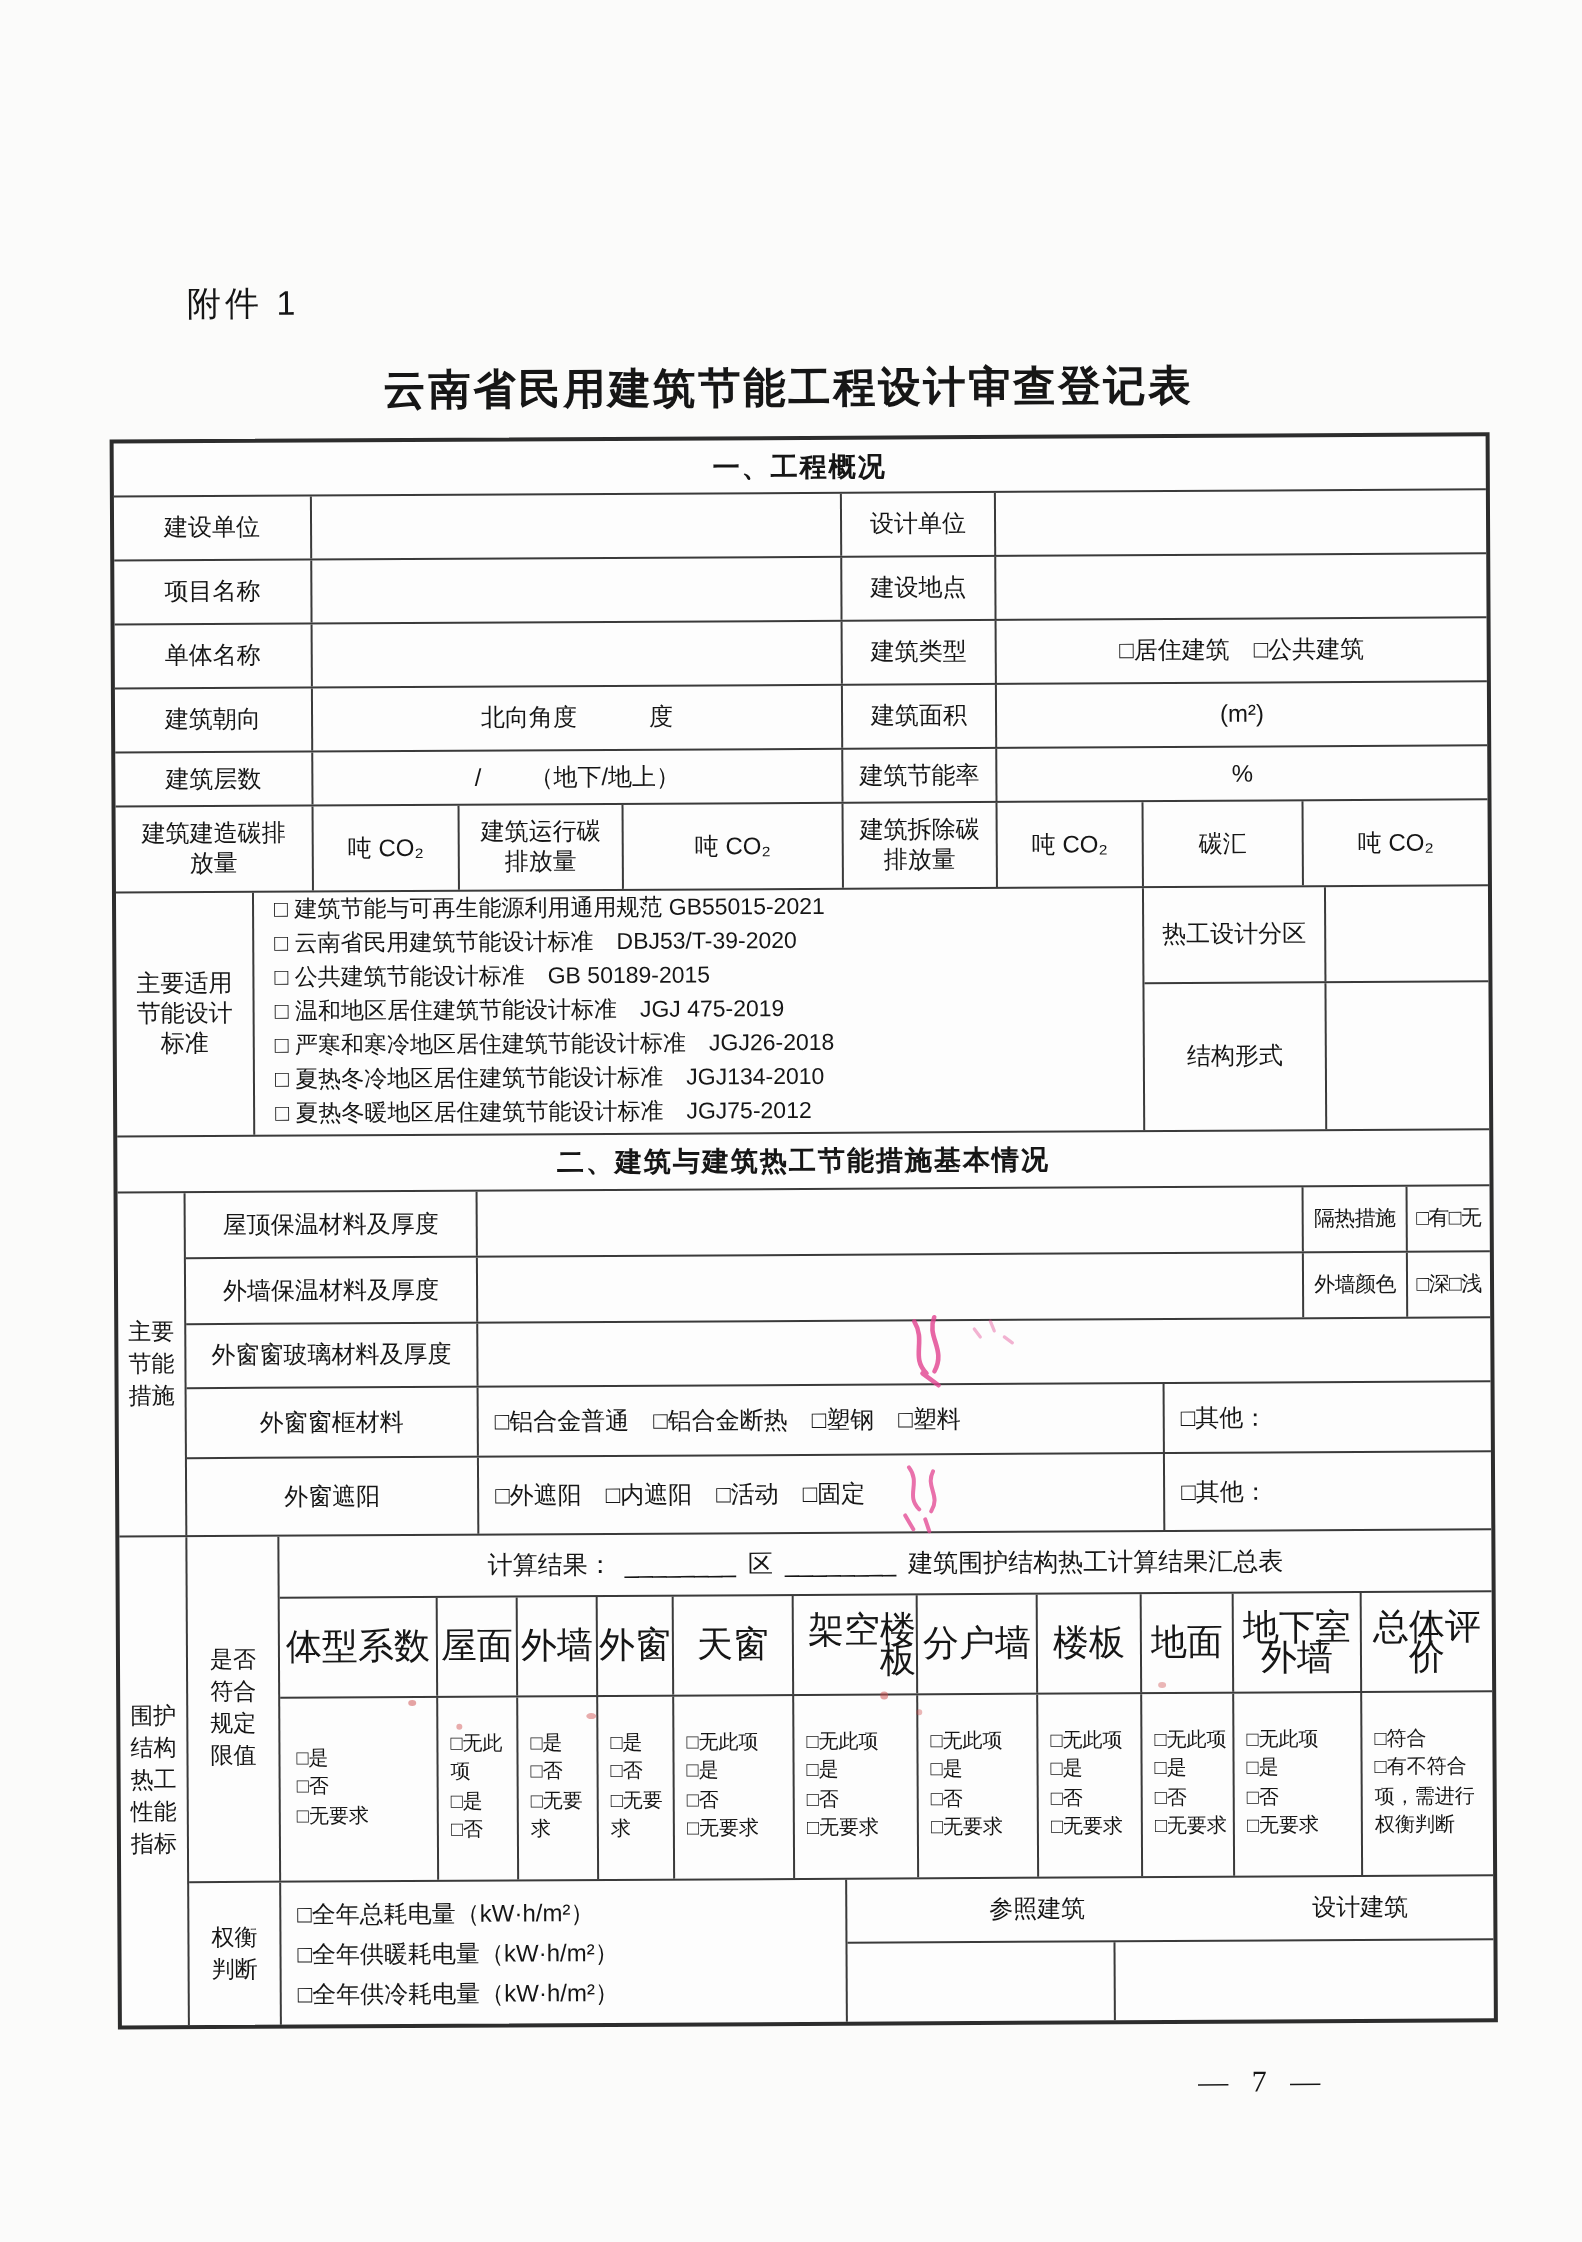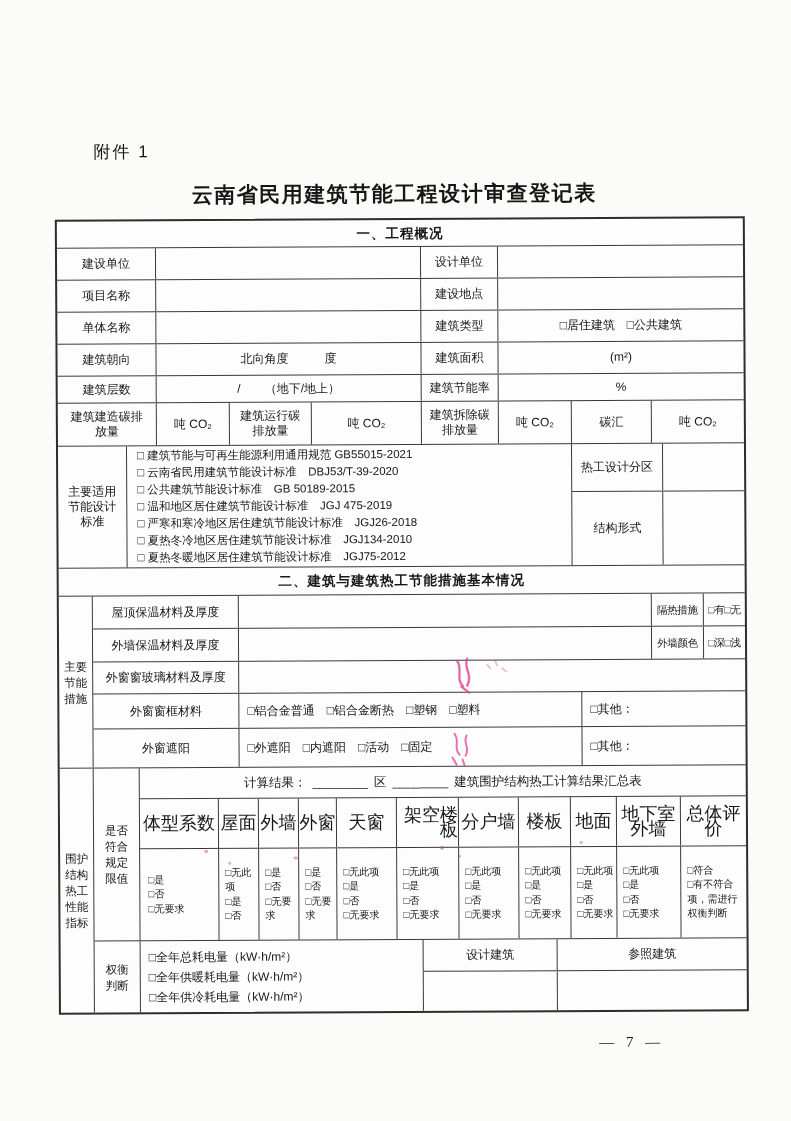--- a/index.html
+++ b/index.html
@@ -252,22 +252,22 @@
 
         <div class="tr" style="flex:1">
           <div class="td first vtext2" style="flex:0 0 45px">权衡判断</div>
           <div class="td bal-list" style="flex:0 0 283px">
                 <div>□全年总耗电量（kW·h/m²）</div>
                 <div>□全年供暖耗电量（kW·h/m²）</div>
                 <div>□全年供冷耗电量（kW·h/m²）</div>
               </div>
           <div class="vgroup">
             <div class="tr first" style="flex:0 0 31px">
+              <div class="td" style="flex:1">参照建筑</div>
               <div class="td first" style="flex:0 0 133px">设计建筑</div>
-              <div class="td" style="flex:1">参照建筑</div>
             </div>
             <div class="tr" style="flex:1">
               <div class="td first" style="flex:0 0 133px"></div>
               <div class="td" style="flex:1"></div>
             </div>
           </div>
         </div>
 
       </div>
     </div>

